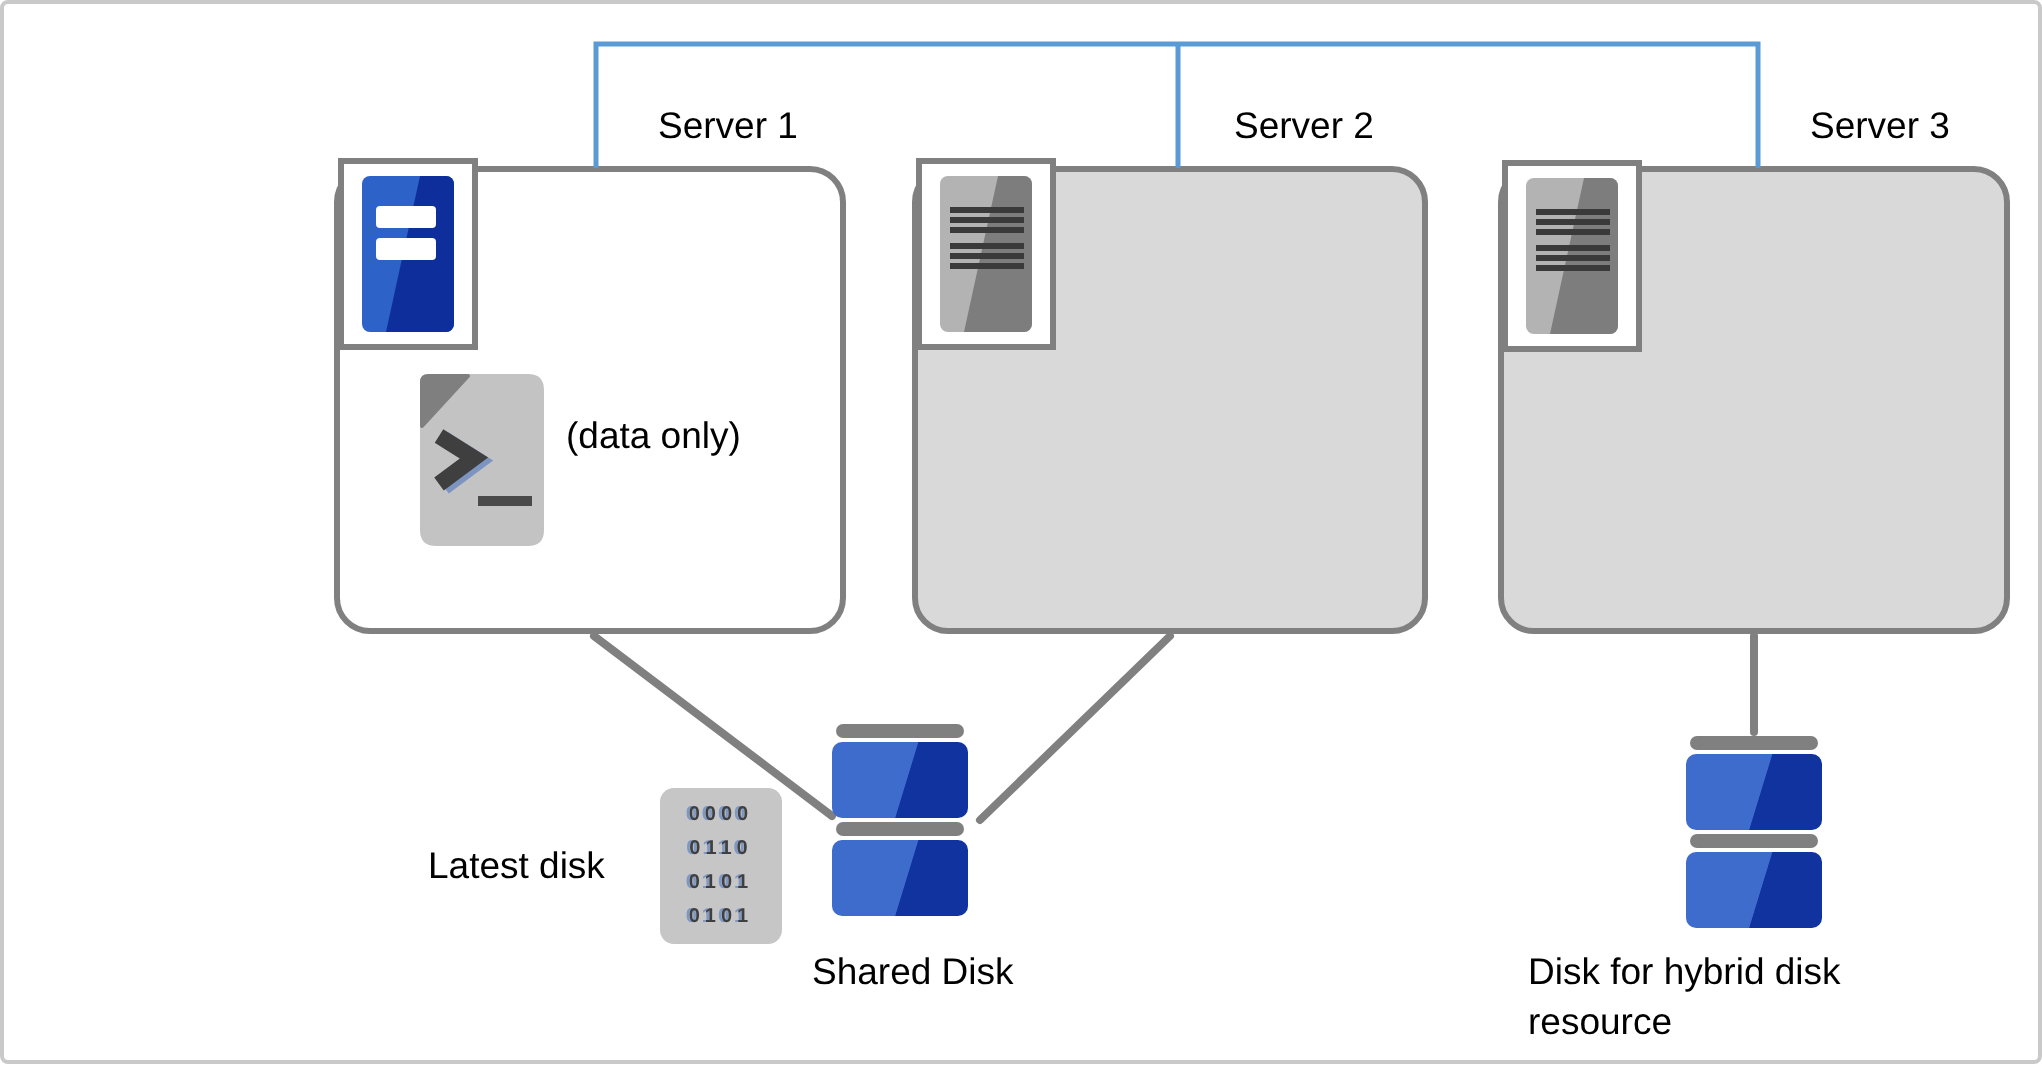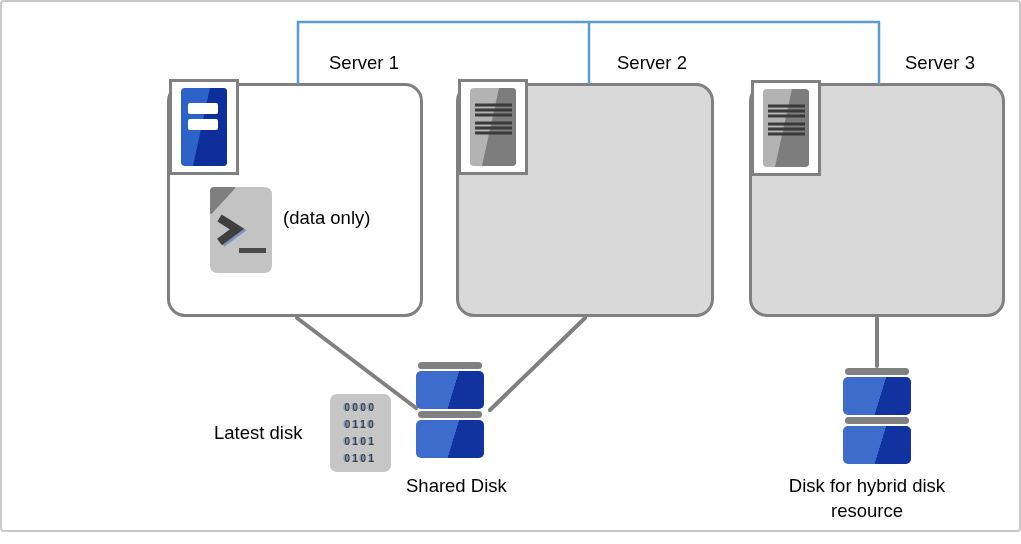--- a/index.html
+++ b/index.html
@@ -71,21 +71,21 @@
   .disk-icon .seg {
     height:38px; margin-bottom:2px; border-radius:5px;
     background: linear-gradient(107deg, var(--disk-blue-light,#3e6ccc) 54%, var(--disk-blue-dark,#10339f) 54.5%);
   }
   .disk-shared { left:414px; top:360px; }
   .disk-hybrid { left:841px; top:366px; }
 
   .disk-caption { position:absolute; font-size:18.5px; line-height:25px; white-space:nowrap; }
   .cap-shared { left:404px; top:471px; }
   .cap-shared .indent { padding-left:5px; }
-  .cap-hybrid { left:762px; top:471px; width:206px; text-align:center; white-space:normal; }
+  .cap-hybrid { left:762px; top:471px; width:206px; white-space:normal; }
 
   
   .latest-label { left:212px; top:420px; font-size:18.5px; white-space:nowrap; }
   .binary-chip {
     left:328px; top:392px; width:61px; height:78px;
     background: var(--chip-gray, #c6c6c6);
     border-radius: 7px;
     padding-top: 5px;
     text-align: center;
   }

